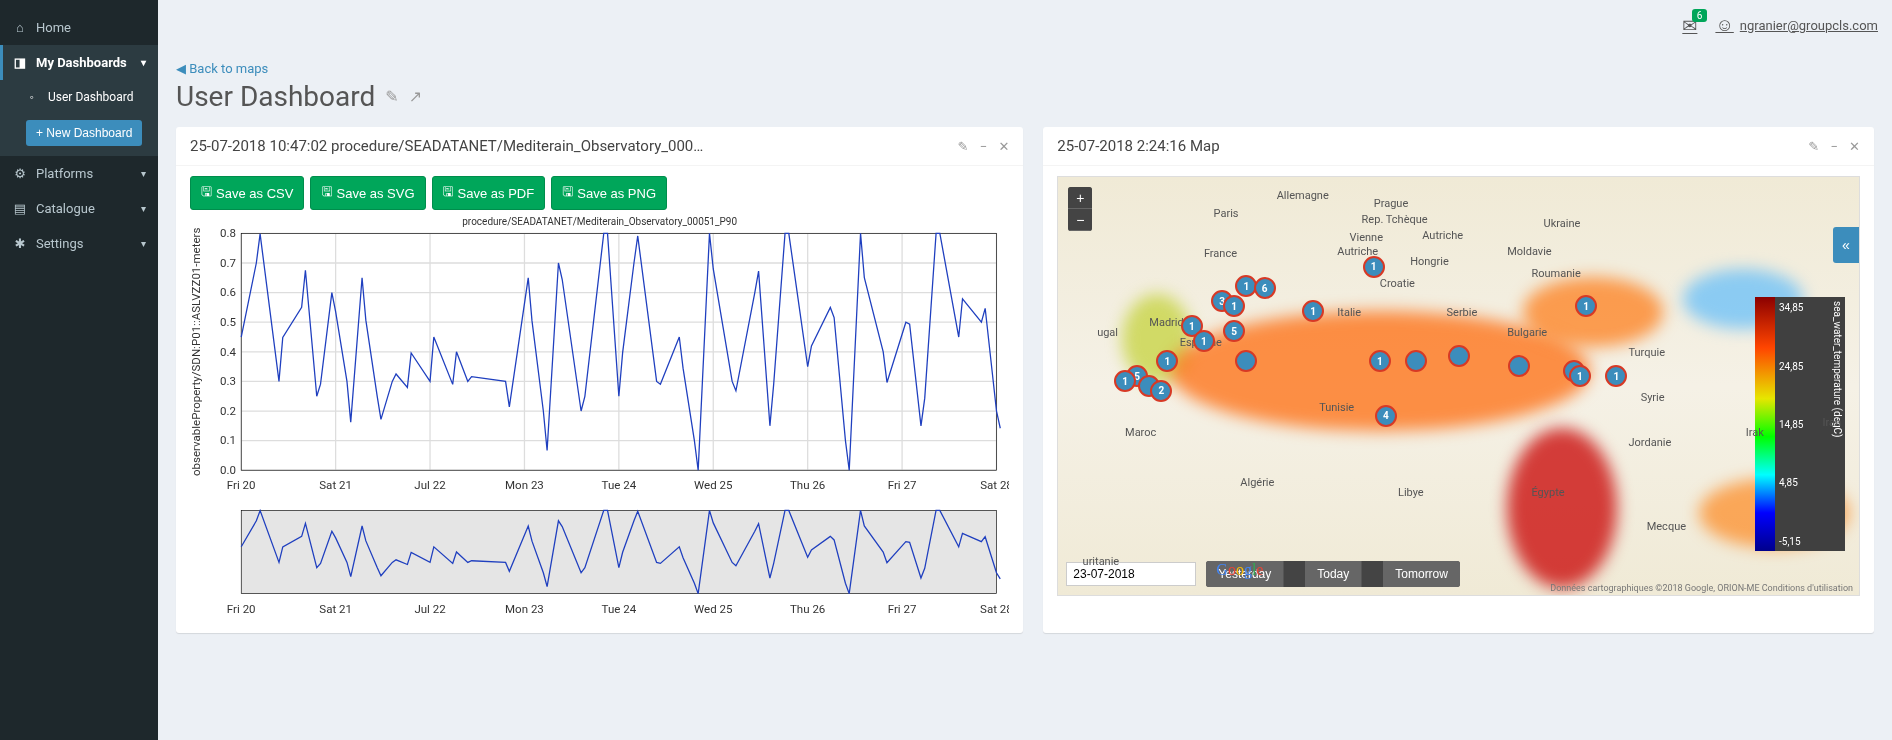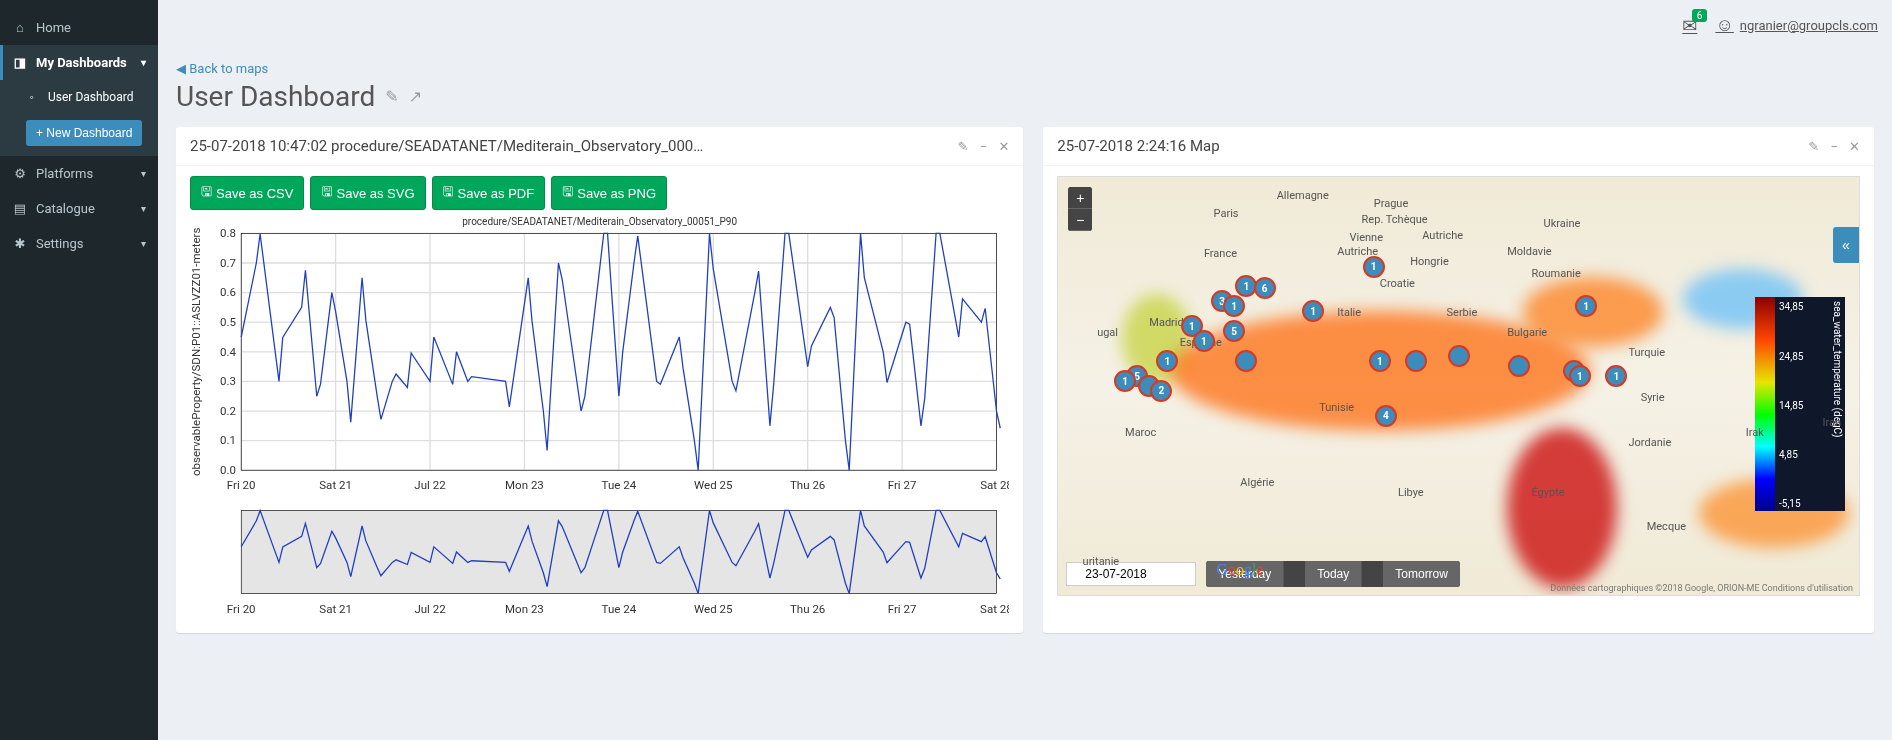--- a/index.html
+++ b/index.html
@@ -60,27 +60,27 @@
 .overview-bg { fill: #e5e5e5; }
 
 
 .map-wrap { position: relative; height: 420px; background: #f5f1e6; overflow: hidden; border: 1px solid #ddd; }
 .map-bg { position: absolute; inset: 0; background: linear-gradient(180deg, #f0ead6 0%, #f5f1e6 50%, #f0ead6 100%); }
 .marker { position: absolute; width: 22px; height: 22px; border-radius: 50%; background: #3c8dbc; border: 2px solid #d73925; color: #fff; font-size: 10px; font-weight: bold; display: flex; align-items: center; justify-content: center; transform: translate(-50%, -50%); cursor: pointer; }
 .map-label { position: absolute; font-size: 11px; color: #555; white-space: nowrap; pointer-events: none; }
 .zoom-ctrl { position: absolute; top: 10px; left: 10px; background: rgba(0,0,0,.6); border-radius: 3px; overflow: hidden; }
 .zoom-ctrl button { display: block; width: 24px; height: 22px; background: #444; color: #fff; border: none; font-size: 14px; cursor: pointer; border-bottom:1px solid #666; }
 .collapse-btn { position: absolute; top: 50px; right: 0; background: #3c8dbc; color: #fff; border: none; width: 26px; height: 36px; border-radius: 3px 0 0 3px; cursor: pointer; font-size: 14px; }
-.legend-box { position: absolute; top: 120px; right: 14px; width: 90px; height: 214px; background: #0f172a; color: #fff; font-size: 10px; display: flex; }
+.legend-box { position: absolute; top: 120px; right: 14px; width: 90px; height: 254px; background: #404040; color: #fff; font-size: 10px; display: flex; }
 .legend-grad { width: 20px; height: 100%; background: linear-gradient(to bottom, #8b0000 0%, #ff4500 20%, #e6e600 40%, #00ff00 55%, #00ffff 70%, #0000ff 85%, #00008b 100%); }
 .legend-ticks { flex: 1; position: relative; padding: 2px 4px; }
 .legend-ticks div { position: absolute; left: 4px; }
 .legend-axis-label { writing-mode: vertical-rl; font-size: 10px; padding: 4px 2px; }
 .map-footer { position: absolute; bottom: 8px; left: 8px; right: 8px; display: flex; align-items: center; gap: 10px; }
-.date-input { background: #fff; border: 1px solid #ccc; padding: 4px 18px; font-size: 12px; width: 130px; }
+.date-input { background: #fff; border: 1px solid #ccc; padding: 4px 6px; font-size: 12px; width: 130px; }
 .time-btns { display: flex; background: #444; border-radius: 3px; overflow: hidden; gap: 21px; }
 .time-btns button { background: #666; color: #fff; border: none; padding: 6px 12px; font-size: 12px; cursor: pointer; border-right: 1px solid #555; }
 .time-btns button:last-child { border-right: none; }
 .map-credit { position: absolute; bottom: 2px; right: 6px; font-size: 9px; color: #777; }
 .google-logo { position: absolute; bottom: 8px; left: 150px; font-size: 16px; font-family: Liberation Serif, serif; }
 .google-logo span:nth-child(1){color:#4285F4}
 .google-logo span:nth-child(2){color:#EA4335}
 .google-logo span:nth-child(3){color:#FBBC05}
 .google-logo span:nth-child(4){color:#4285F4}
 .google-logo span:nth-child(5){color:#34A853}

